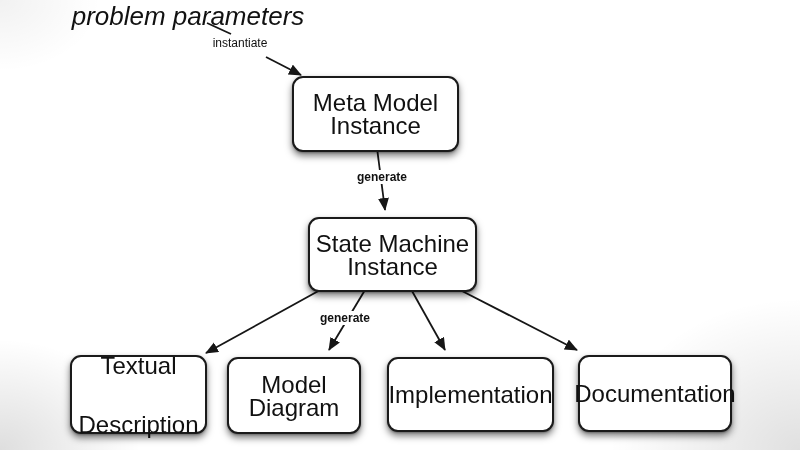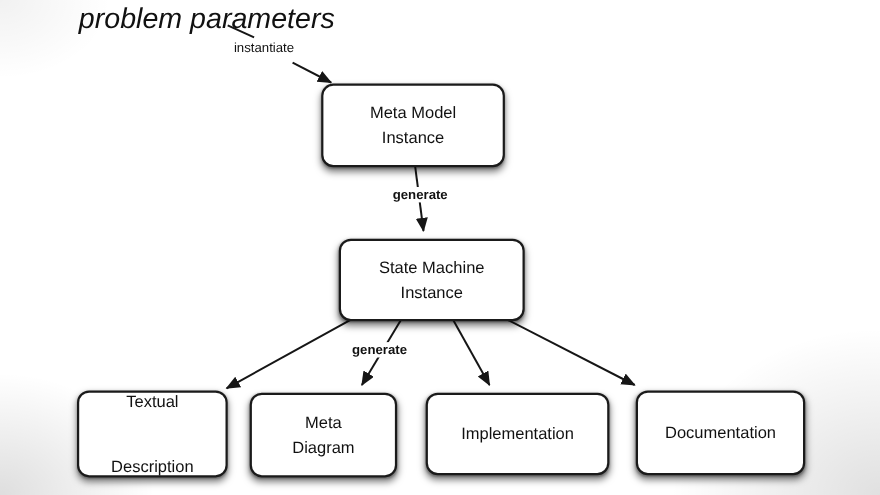--- a/index.html
+++ b/index.html
@@ -15,21 +15,21 @@
   }
   svg.edges{position:absolute;left:0;top:0;width:800px;height:450px;}
   svg.edges path, svg.edges line{stroke:#161616;stroke-width:1.8;fill:none;}
   .node{
     position:absolute;
     background:#ffffff;
     border:2.5px solid #1a1a1a;
     border-radius:11px;
     box-shadow:0 4px 7px rgba(0,0,0,0.50), 0 1px 2px rgba(0,0,0,0.25);
     display:flex;flex-direction:column;align-items:center;justify-content:center;
-    font-size:15px;line-height:23px;text-align:center;
+    font-size:24px;line-height:23px;text-align:center;
   }
   .flabel{position:absolute;white-space:nowrap;font-size:12px;}
   .flabel.center{transform:translateX(-50%);}
   .flabel.italic{font-style:italic;font-size:26px;}
   .flabel.masked{background:#ffffff;padding:0 3px;font-weight:bold;}
 </style>
 </head>
 <body>
 
 <div class="canvas">
@@ -66,21 +66,21 @@
     <span>State Machine</span>
     <span>Instance</span>
   </div>
 
   <div class="node" style="left:70px;top:355px;width:133px;height:75px;gap:36px;">
     <span>Textual</span>
     <span>Description</span>
   </div>
 
   <div class="node" style="left:227px;top:357px;width:130px;height:73px;">
-    <span>Meta</span>
+    <span>Model</span>
     <span>Diagram</span>
   </div>
 
   <div class="node" style="left:387px;top:357px;width:163px;height:71px;">
     <span>Implementation</span>
   </div>
 
   <div class="node" style="left:578px;top:355px;width:150px;height:73px;justify-content:center;">
     <span>Documentation</span>
   </div>

